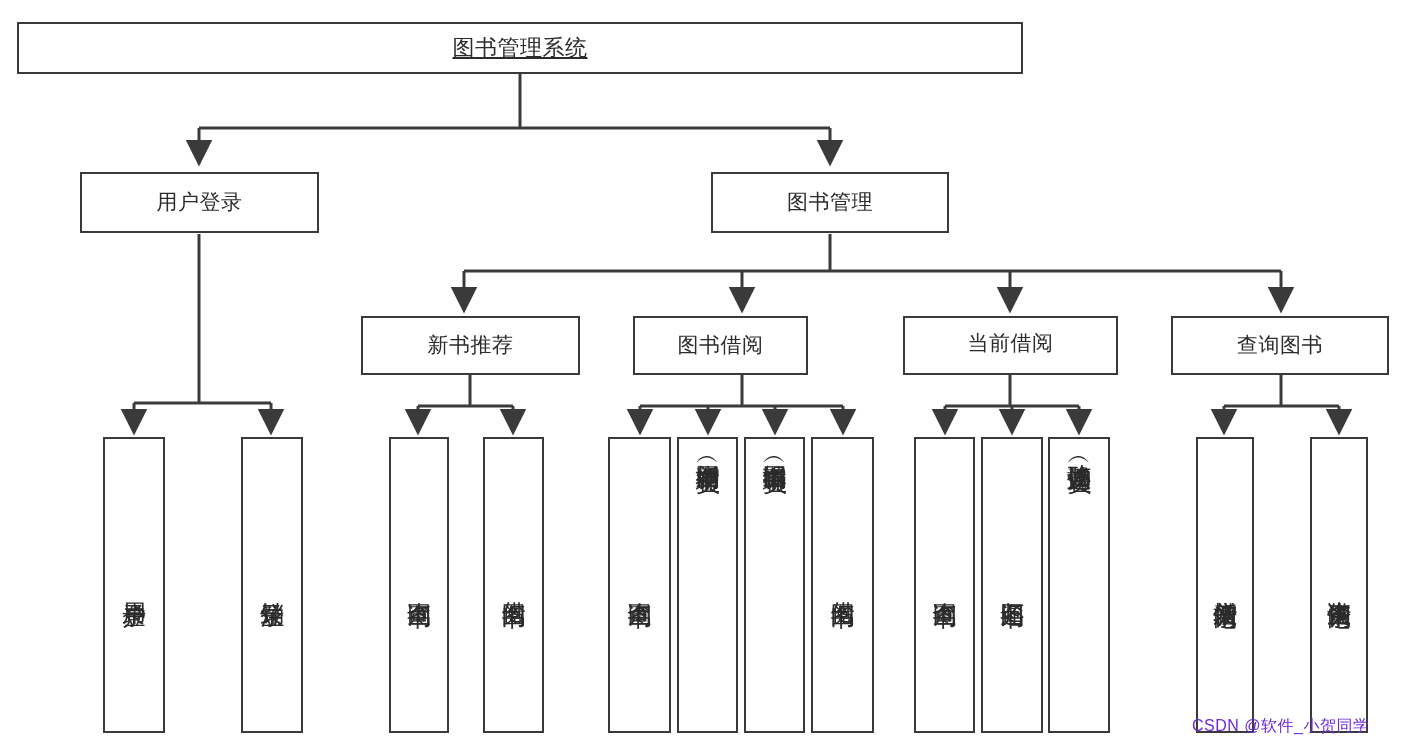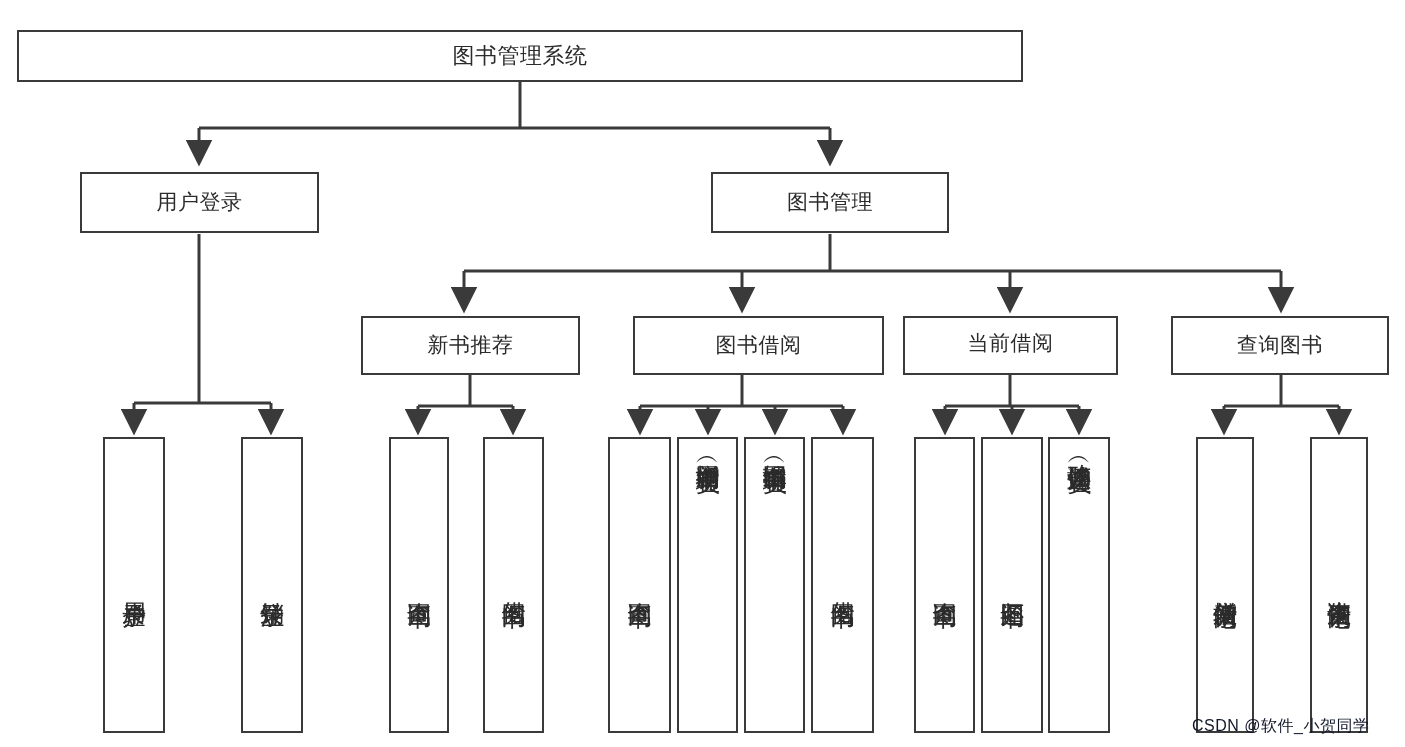--- a/index.html
+++ b/index.html
@@ -63,21 +63,21 @@
     line-height: 1.02;
     letter-spacing: 1px;
     white-space: nowrap;
   }
   .node.vert.center {
     align-items: center;
     padding-top: 0;
   }
   .watermark {
     position: absolute;
-    color: #0f172a;
+    color: #6d28d9;
     font-size: 16px;
     z-index: 5;
     white-space: nowrap;
     letter-spacing: 0.5px;
   }
 </style>
 </head>
 <body>
 
 <div id="canvas">
@@ -125,35 +125,35 @@
       <path d="M 1012 406 L 1012 431" marker-end="url(#arrow)"></path>
       <path d="M 1079 406 L 1079 431" marker-end="url(#arrow)"></path>
 
       <path d="M 1281 375 L 1281 406"></path>
       <path d="M 1224 406 L 1339 406"></path>
       <path d="M 1224 406 L 1224 431" marker-end="url(#arrow)"></path>
       <path d="M 1339 406 L 1339 431" marker-end="url(#arrow)"></path>
     </g>
   </svg>
 
-  <div class="node horiz root" style="left:17px; top:30px; width:1006px; height:52px;">
+  <div class="node horiz root" style="left:17px; top:22px; width:1006px; height:52px;text-decoration:underline;">
     <span class="lbl">图书管理系统</span>
   </div>
 
   <div class="node horiz" style="left:80px; top:172px; width:239px; height:61px;">
     <span class="lbl">用户登录</span>
   </div>
   <div class="node horiz" style="left:361px; top:316px; width:219px; height:59px;">
     <span class="lbl">新书推荐</span>
   </div>
 
   <div class="node horiz" style="left:711px; top:172px; width:238px; height:61px;">
     <span class="lbl">图书管理</span>
   </div>
-  <div class="node horiz" style="left:633px; top:316px; width:251px; height:59px;">
+  <div class="node horiz" style="left:633px; top:316px; width:175px; height:59px;">
     <span class="lbl">图书借阅</span>
   </div>
   <div class="node horiz" style="left:903px; top:316px; width:215px; height:59px;font-family:Liberation Mono, monospace;">
     <span class="lbl">当前借阅</span>
   </div>
   <div class="node horiz" style="left:1171px; top:316px; width:218px; height:59px;">
     <span class="lbl">查询图书</span>
   </div>
 
   <div class="node vert center" style="left:103px; top:437px; width:62px; height:296px;">

